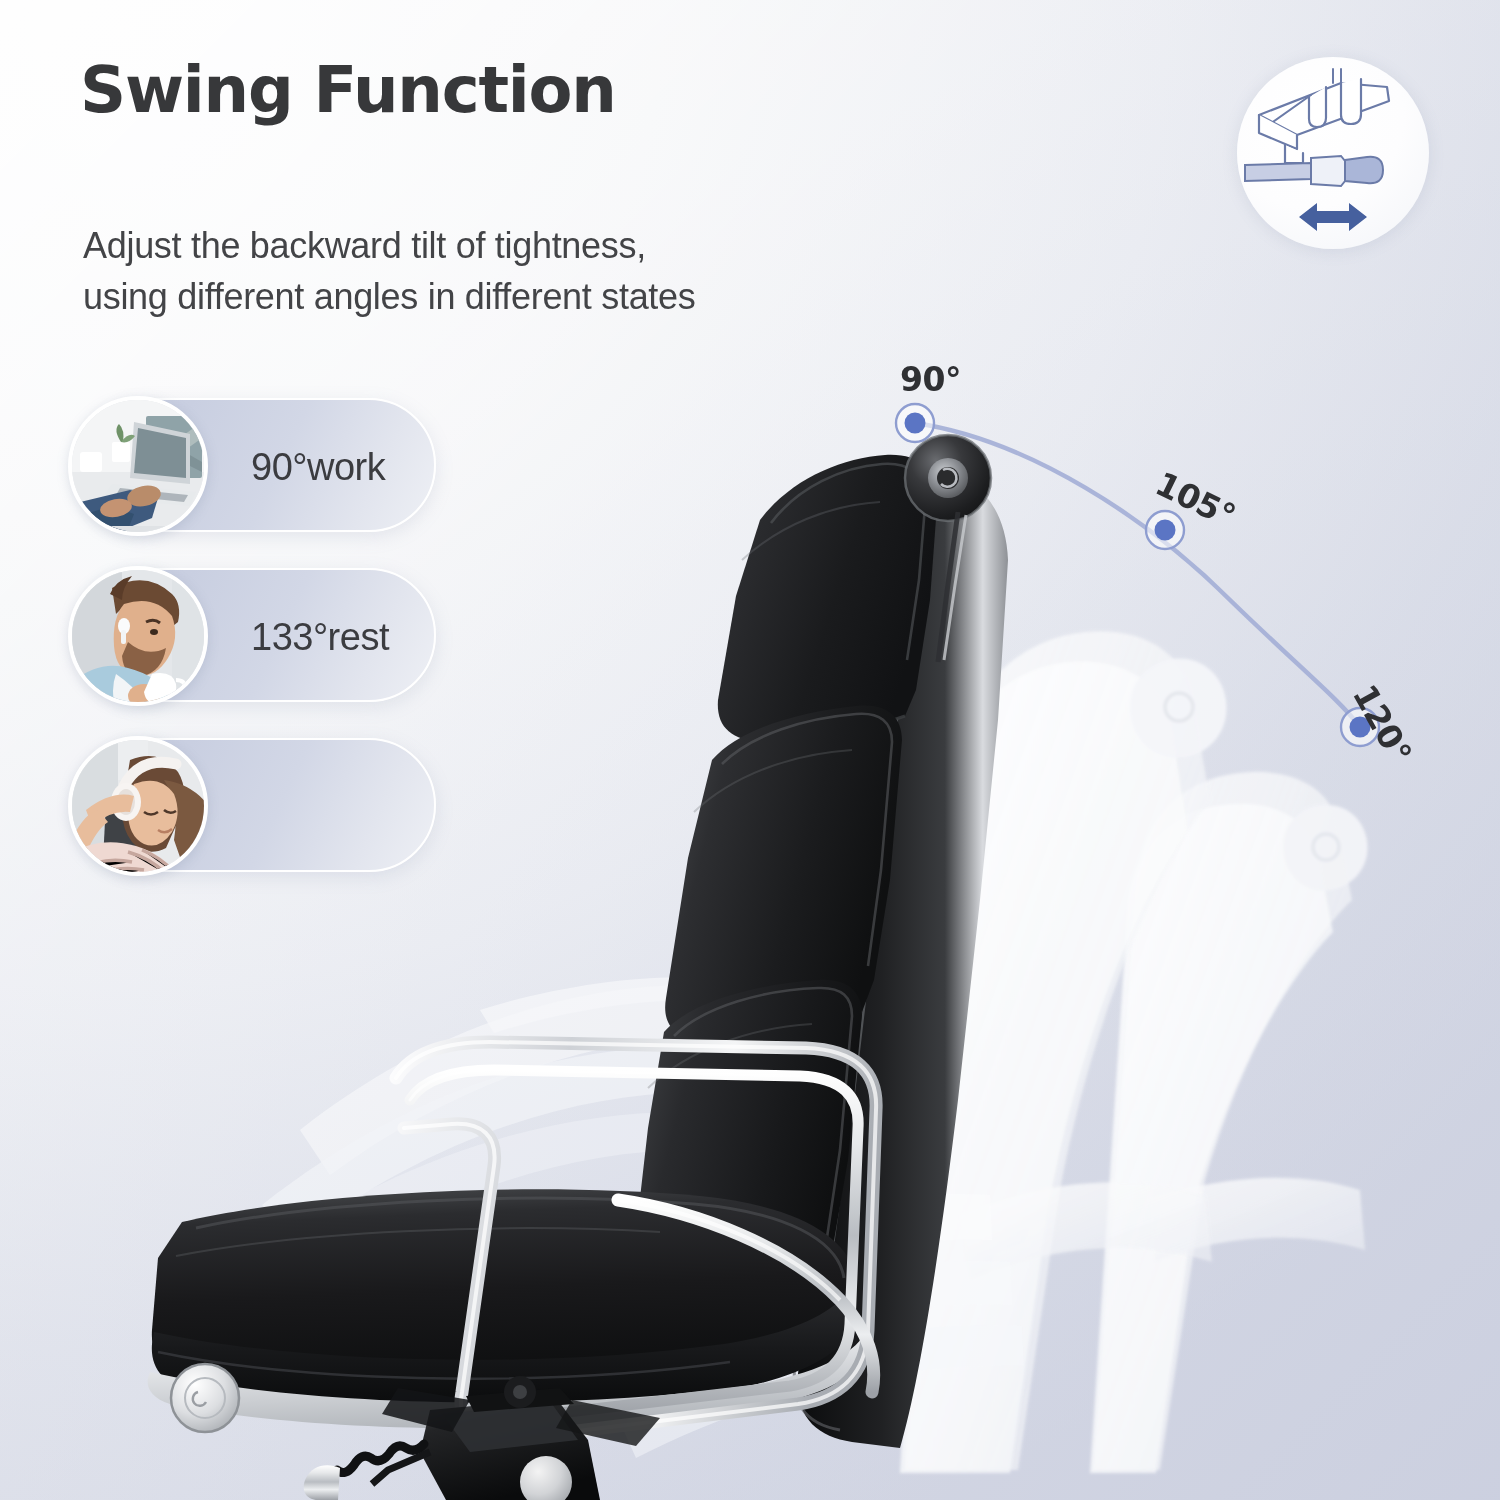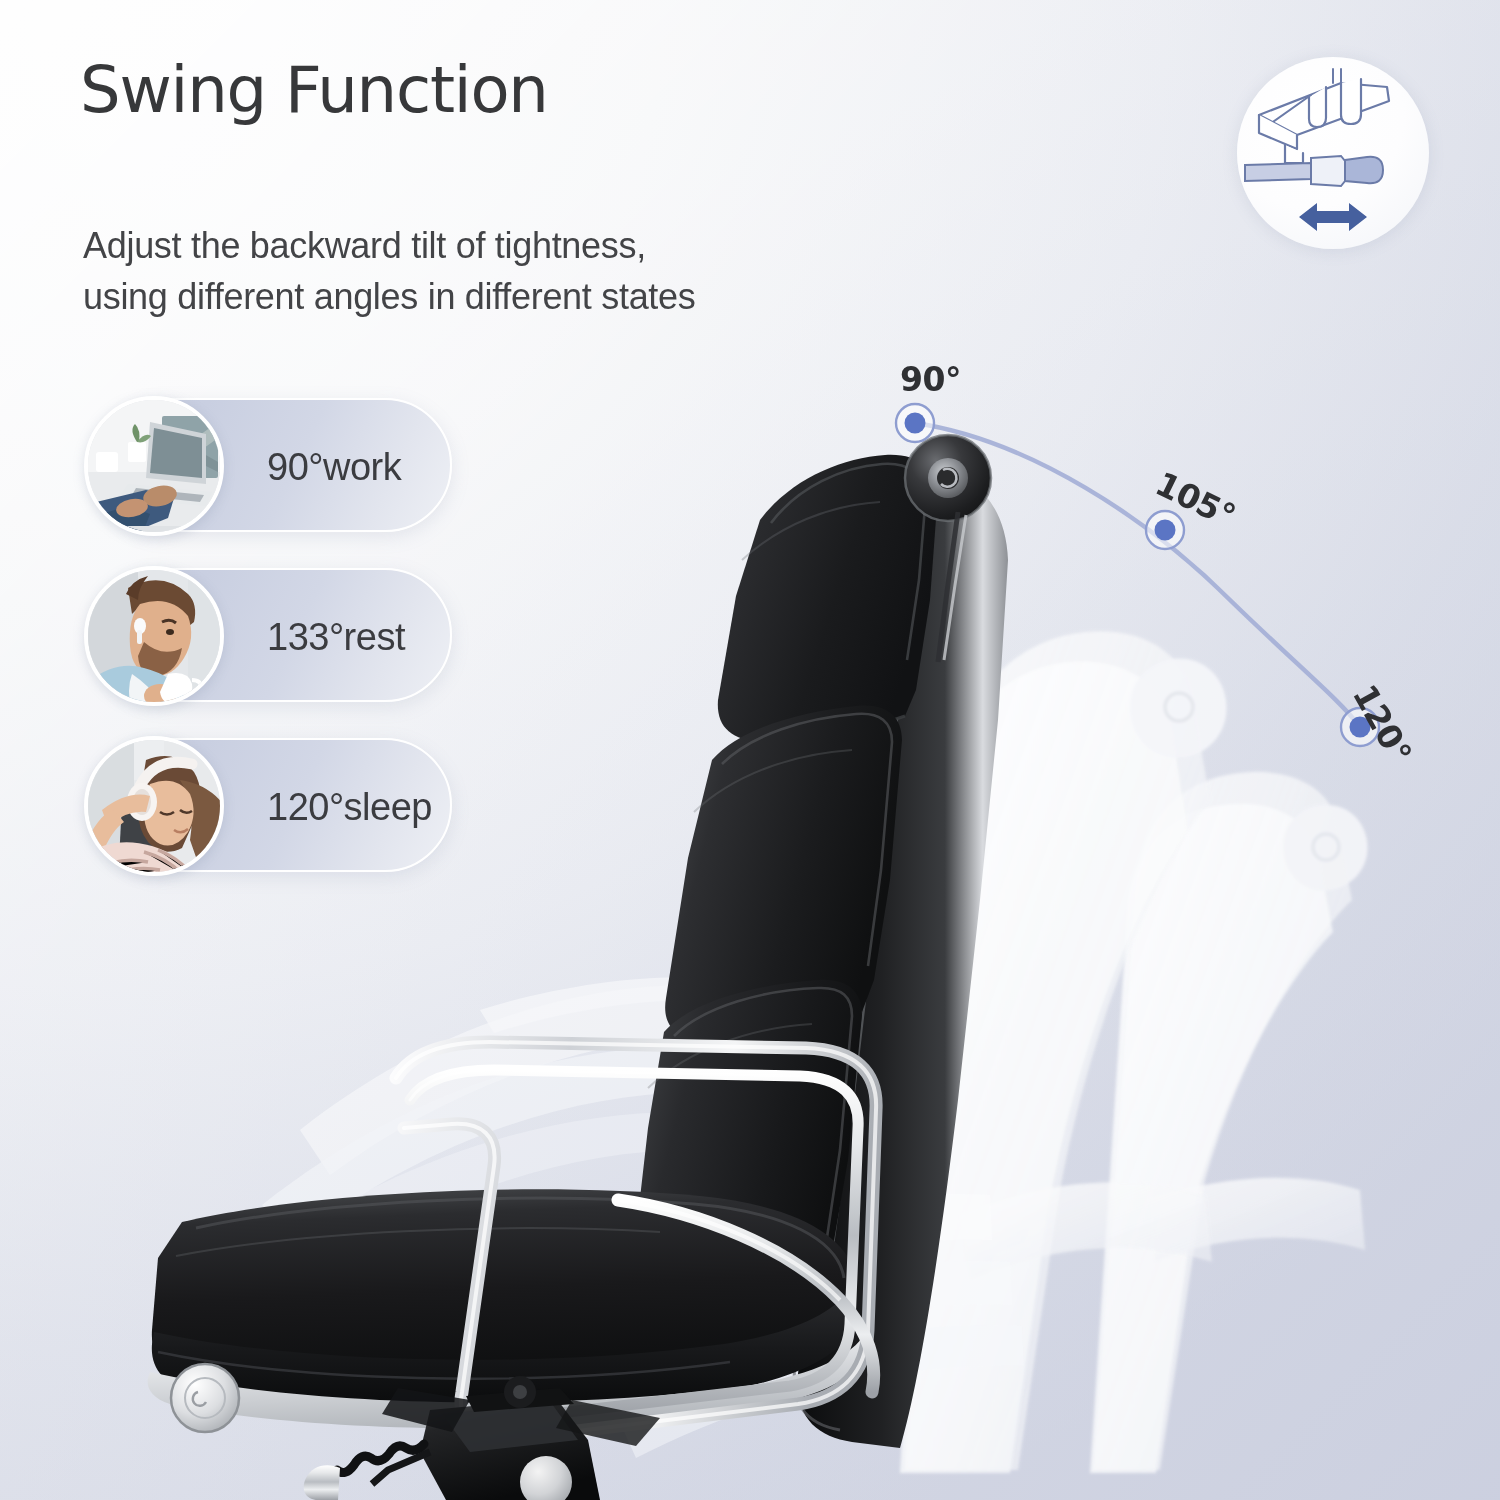--- a/index.html
+++ b/index.html
@@ -15,21 +15,21 @@
   }
   .bg-wash{
     position:absolute;inset:0;
     background:linear-gradient(135deg, rgba(255,255,255,.85) 0%, rgba(255,255,255,.25) 34%, rgba(205,210,226,.30) 72%, rgba(196,201,220,.55) 100%);
     pointer-events:none;
   }
 
   
   #title{
     position:absolute;left:80px;top:58px;
-    font-size:64px;line-height:1.0;font-weight:400;
+    font-size:64px;line-height:1.0;font-weight:700;
     letter-spacing:-1.2px;color:#37383a;
     font-family:"DejaVu Sans",sans-serif;
   }
   #subtitle{
     position:absolute;left:83px;top:200px;
     font-size:36px;line-height:1.42;font-weight:300;
     letter-spacing:-0.3px;color:#434447;
     font-family:"Liberation Sans",sans-serif;
     white-space:pre-line;
     margin-top:20px;
@@ -39,21 +39,21 @@
   #badge{
     position:absolute;left:1237px;top:57px;width:192px;height:192px;
     border-radius:50%;
     background:radial-gradient(circle at 38% 30%, #ffffff 0%, #fdfdfe 52%, #f2f4f8 100%);
     box-shadow:0 2px 16px rgba(120,130,160,.16);
     overflow:hidden;
   }
 
   
   .pill{
-    position:absolute;left:100px;width:352px;height:134px;
+    position:absolute;left:84px;width:352px;height:134px;
     border-radius:67px;
     background:linear-gradient(115deg,#c7cde0 0%,#c9cfe1 26%,#d2d7e6 55%,#e2e5ee 80%,#eef0f5 100%);
     border:2px solid #ffffff;
     box-shadow:0 5px 18px rgba(130,140,170,.17);
     box-sizing:border-box;
     text-align:center;
   }
   .pill-label{
     position:absolute;left:165px;top:0;height:134px;
     display:flex;align-items:center;
@@ -482,16 +482,15 @@
 
         <path d="M0 112 q30 -16 64 -6 q32 10 44 34 L0 140 Z" fill="#efd9d2"></path>
         <g stroke="#c6a79e" stroke-width="3.4">
           <path d="M6 130 q26 -14 54 -8"></path>
           <path d="M14 140 q28 -16 58 -10"></path>
           <path d="M56 112 q22 6 38 22"></path>
           <path d="M70 110 q20 8 34 24"></path>
         </g>
       </svg>
     </div>
-    <div class="pill-label">120°sleep</div>
   </div>
 
 </div>
 
 </body></html>

